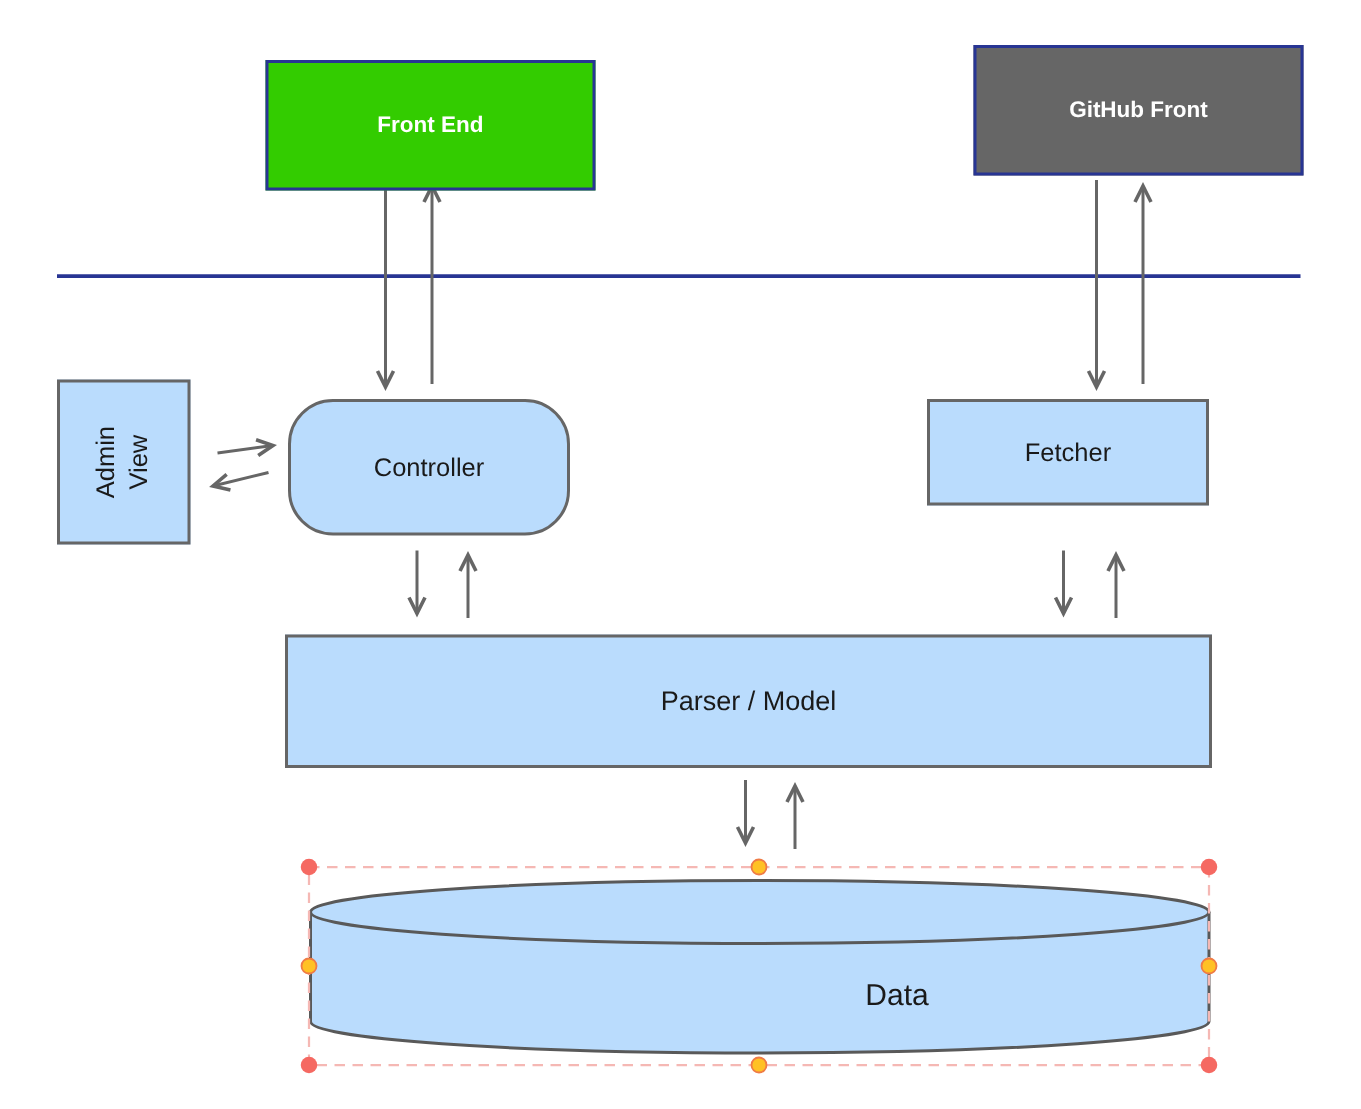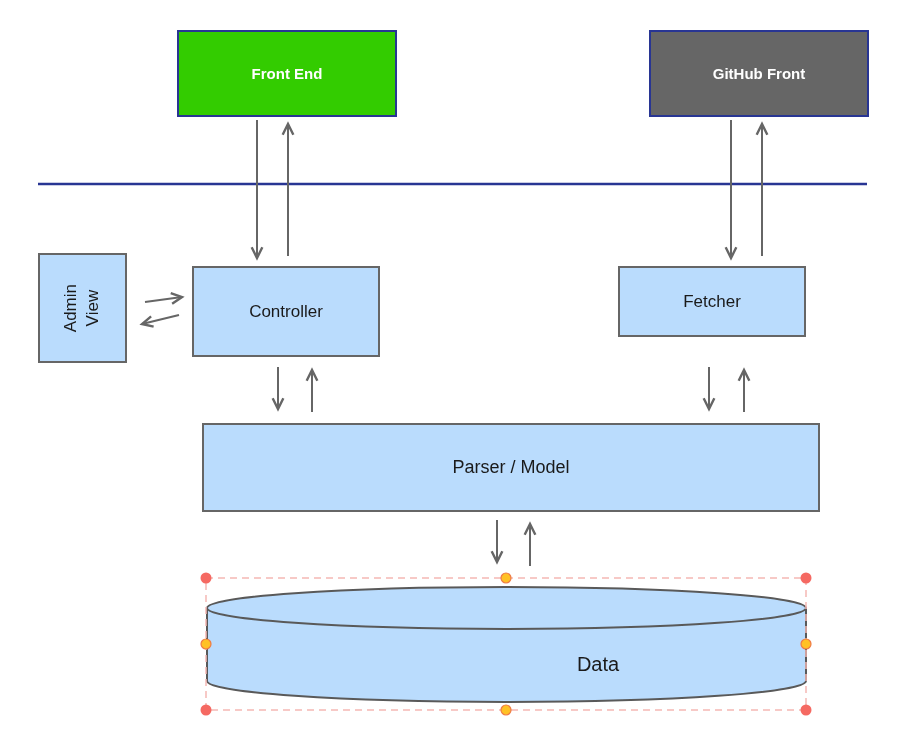--- a/index.html
+++ b/index.html
@@ -16,34 +16,34 @@
   .layer{position:absolute;left:0;top:0;}
   .node{
     position:absolute;box-sizing:border-box;display:flex;
     align-items:center;justify-content:center;text-align:center;
   }
   .node.blue{
     background:var(--light-blue);border:2px solid var(--border-gray);
     color:#1a1a1a;font-size:17px;
   }
   #front-end{
-    left:177px;top:30px;width:220px;height:87px;
+    left:177px;top:40px;width:220px;height:87px;
     background:var(--accent-green);border:2px solid var(--navy);
     color:#ffffff;font-weight:bold;font-size:15px;
   }
   #github-apis{
     left:649px;top:30px;width:220px;height:87px;
     background:var(--box-gray);border:2px solid var(--navy);
     color:#ffffff;font-weight:bold;font-size:15px;
   }
   #admin-view{left:38px;top:253px;width:89px;height:110px;}
   #admin-view .rotated{transform:rotate(-90deg);font-size:17px;line-height:1.3;white-space:nowrap;}
-  #controller{left:192px;top:266px;width:188px;height:91px;}
+  #controller{left:192px;top:266px;width:188px;height:91px;border-radius:30px;}
   #fetcher{left:618px;top:266px;width:188px;height:71px;}
-  #parser-model{left:190px;top:423px;width:618px;height:89px;font-size:18px;margin-left:12px;}
+  #parser-model{left:190px;top:423px;width:618px;height:89px;font-size:18px;}
   #data-label{
     left:206px;top:634px;width:720px;height:60px;position:absolute;
     display:flex;align-items:center;justify-content:center;
     font-size:20px;color:#1a1a1a;margin-left:32px;
   }
   .conn{stroke:var(--arrow-gray);stroke-width:2;fill:none;}
   .divider{stroke:var(--navy);stroke-width:2.5;}
   .cyl-body{fill:var(--light-blue);stroke:var(--cyl-stroke);stroke-width:2;stroke-linejoin:round;}
   .cyl-rim{fill:none;stroke:var(--cyl-stroke);stroke-width:2;}
   .sel-rect{fill:none;stroke:var(--selection-pink);stroke-width:1.5;stroke-dasharray:7 5;}

